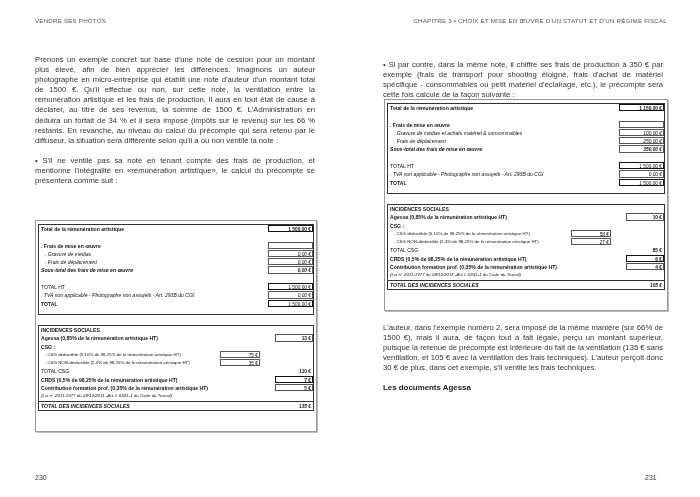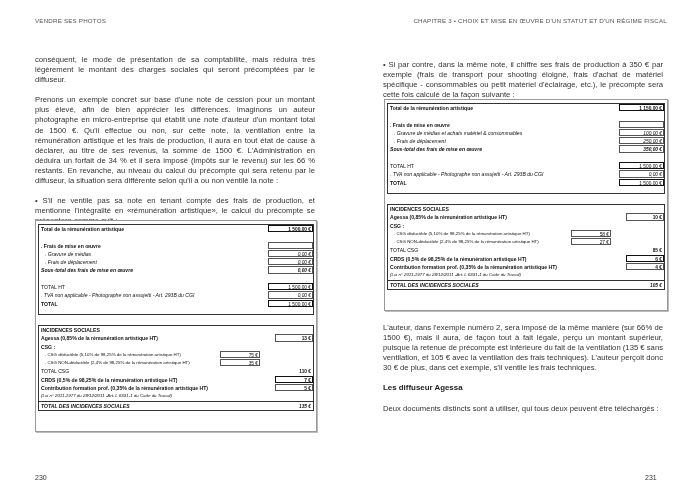--- a/index.html
+++ b/index.html
@@ -32,21 +32,20 @@
   .sep { border-top:1.2px solid #333; }
 </style>
 </head>
 <body>
 
 <div class="page left">
   <div class="running-head">VENDRE SES PHOTOS</div>
 </div>
 
 <div class="text" style="left:35px; top:55px; width:280px;">
-  <p>conséquent, le mode de présentation de sa comptabilité, mais réduira très légèrement le montant des charges sociales qui seront précomptées par le diffuseur.</p>
   <p>Prenons un exemple concret sur base d'une note de cession pour un montant plus élevé, afin de bien apprécier les différences. Imaginons un auteur photographe en micro-entreprise qui établit une note d'auteur d'un montant total de 1500 €. Qu'il effectue ou non, sur cette note, la ventilation entre la rémunération artistique et les frais de production, il aura en tout état de cause à déclarer, au titre de ses revenus, la somme de 1500 €. L'Administration en déduira un forfait de 34 % et il sera imposé (impôts sur le revenu) sur les 66 % restants. En revanche, au niveau du calcul du précompte qui sera retenu par le diffuseur, la situation sera différente selon qu'il a ou non ventilé la note :</p>
   <p>• S'il ne ventile pas sa note en tenant compte des frais de production, et mentionne l'intégralité en «rémunération artistique», le calcul du précompte se présentera comme suit :</p>
 </div>
 
 <div class="sheet" style="left:35px; top:220px; width:280px; height:210px;">
   <div class="block" style="margin-top:3px; padding-bottom:6px;">
     <div class="row b"><span>Total de la rémunération artistique</span><span class="cell strong" style="width:45px;">1 500,00 €</span></div>
     <div class="row spacer"></div>
     <div class="row b"><span>. Frais de mise en œuvre</span><span class="cell" style="width:45px;"></span></div>
     <div class="row i indent"><span>. Gravure de médias</span><span class="cell" style="width:45px;">0,00 €</span></div>
@@ -105,17 +104,16 @@
     <div class="row"><span>TOTAL CSG</span><span class="cell noborder" style="width:38px;">85 €</span></div>
     <div class="row b"><span>CRDS (0,5% de 98,25% de la rémunération artistique HT)</span><span class="cell strong" style="width:38px;">6 €</span></div>
     <div class="row b"><span>Contribution formation prof. (0,35% de la rémunération artistique HT)</span><span class="cell" style="width:38px; font-weight:bold;">4 €</span></div>
     <div class="row i sm">(Loi n° 2011-1977 du 28/12/2011 -Art. L 6331-1 du Code du Travail)</div>
     <div class="row bi sep"><span>TOTAL DES INCIDENCES SOCIALES</span><span class="cell noborder" style="width:38px;">105 €</span></div>
   </div>
 </div>
 
 <div class="text" style="left:383px; top:323px; width:280px;">
   <p>L'auteur, dans l'exemple numéro 2, sera imposé de la même manière (sur 66% de 1500 €), mais il aura, de façon tout à fait légale, perçu un montant supérieur, puisque la retenue de précompte est inférieure du fait de la ventilation (135 € sans ventilation, et 105 € avec la ventilation des frais techniques). L'auteur perçoit donc 30 € de plus, dans cet exemple, s'il ventile les frais techniques.</p>
-  <h4>Les diffuseur Agessa</h4>
-  <p>Deux documents distincts sont à utiliser, qui tous deux peuvent être téléchargés :</p>
+  <h4>Les documents Agessa</h4>
 </div>
 
 <div class="folio" style="left:645px;">231</div>
 
 </body></html>

